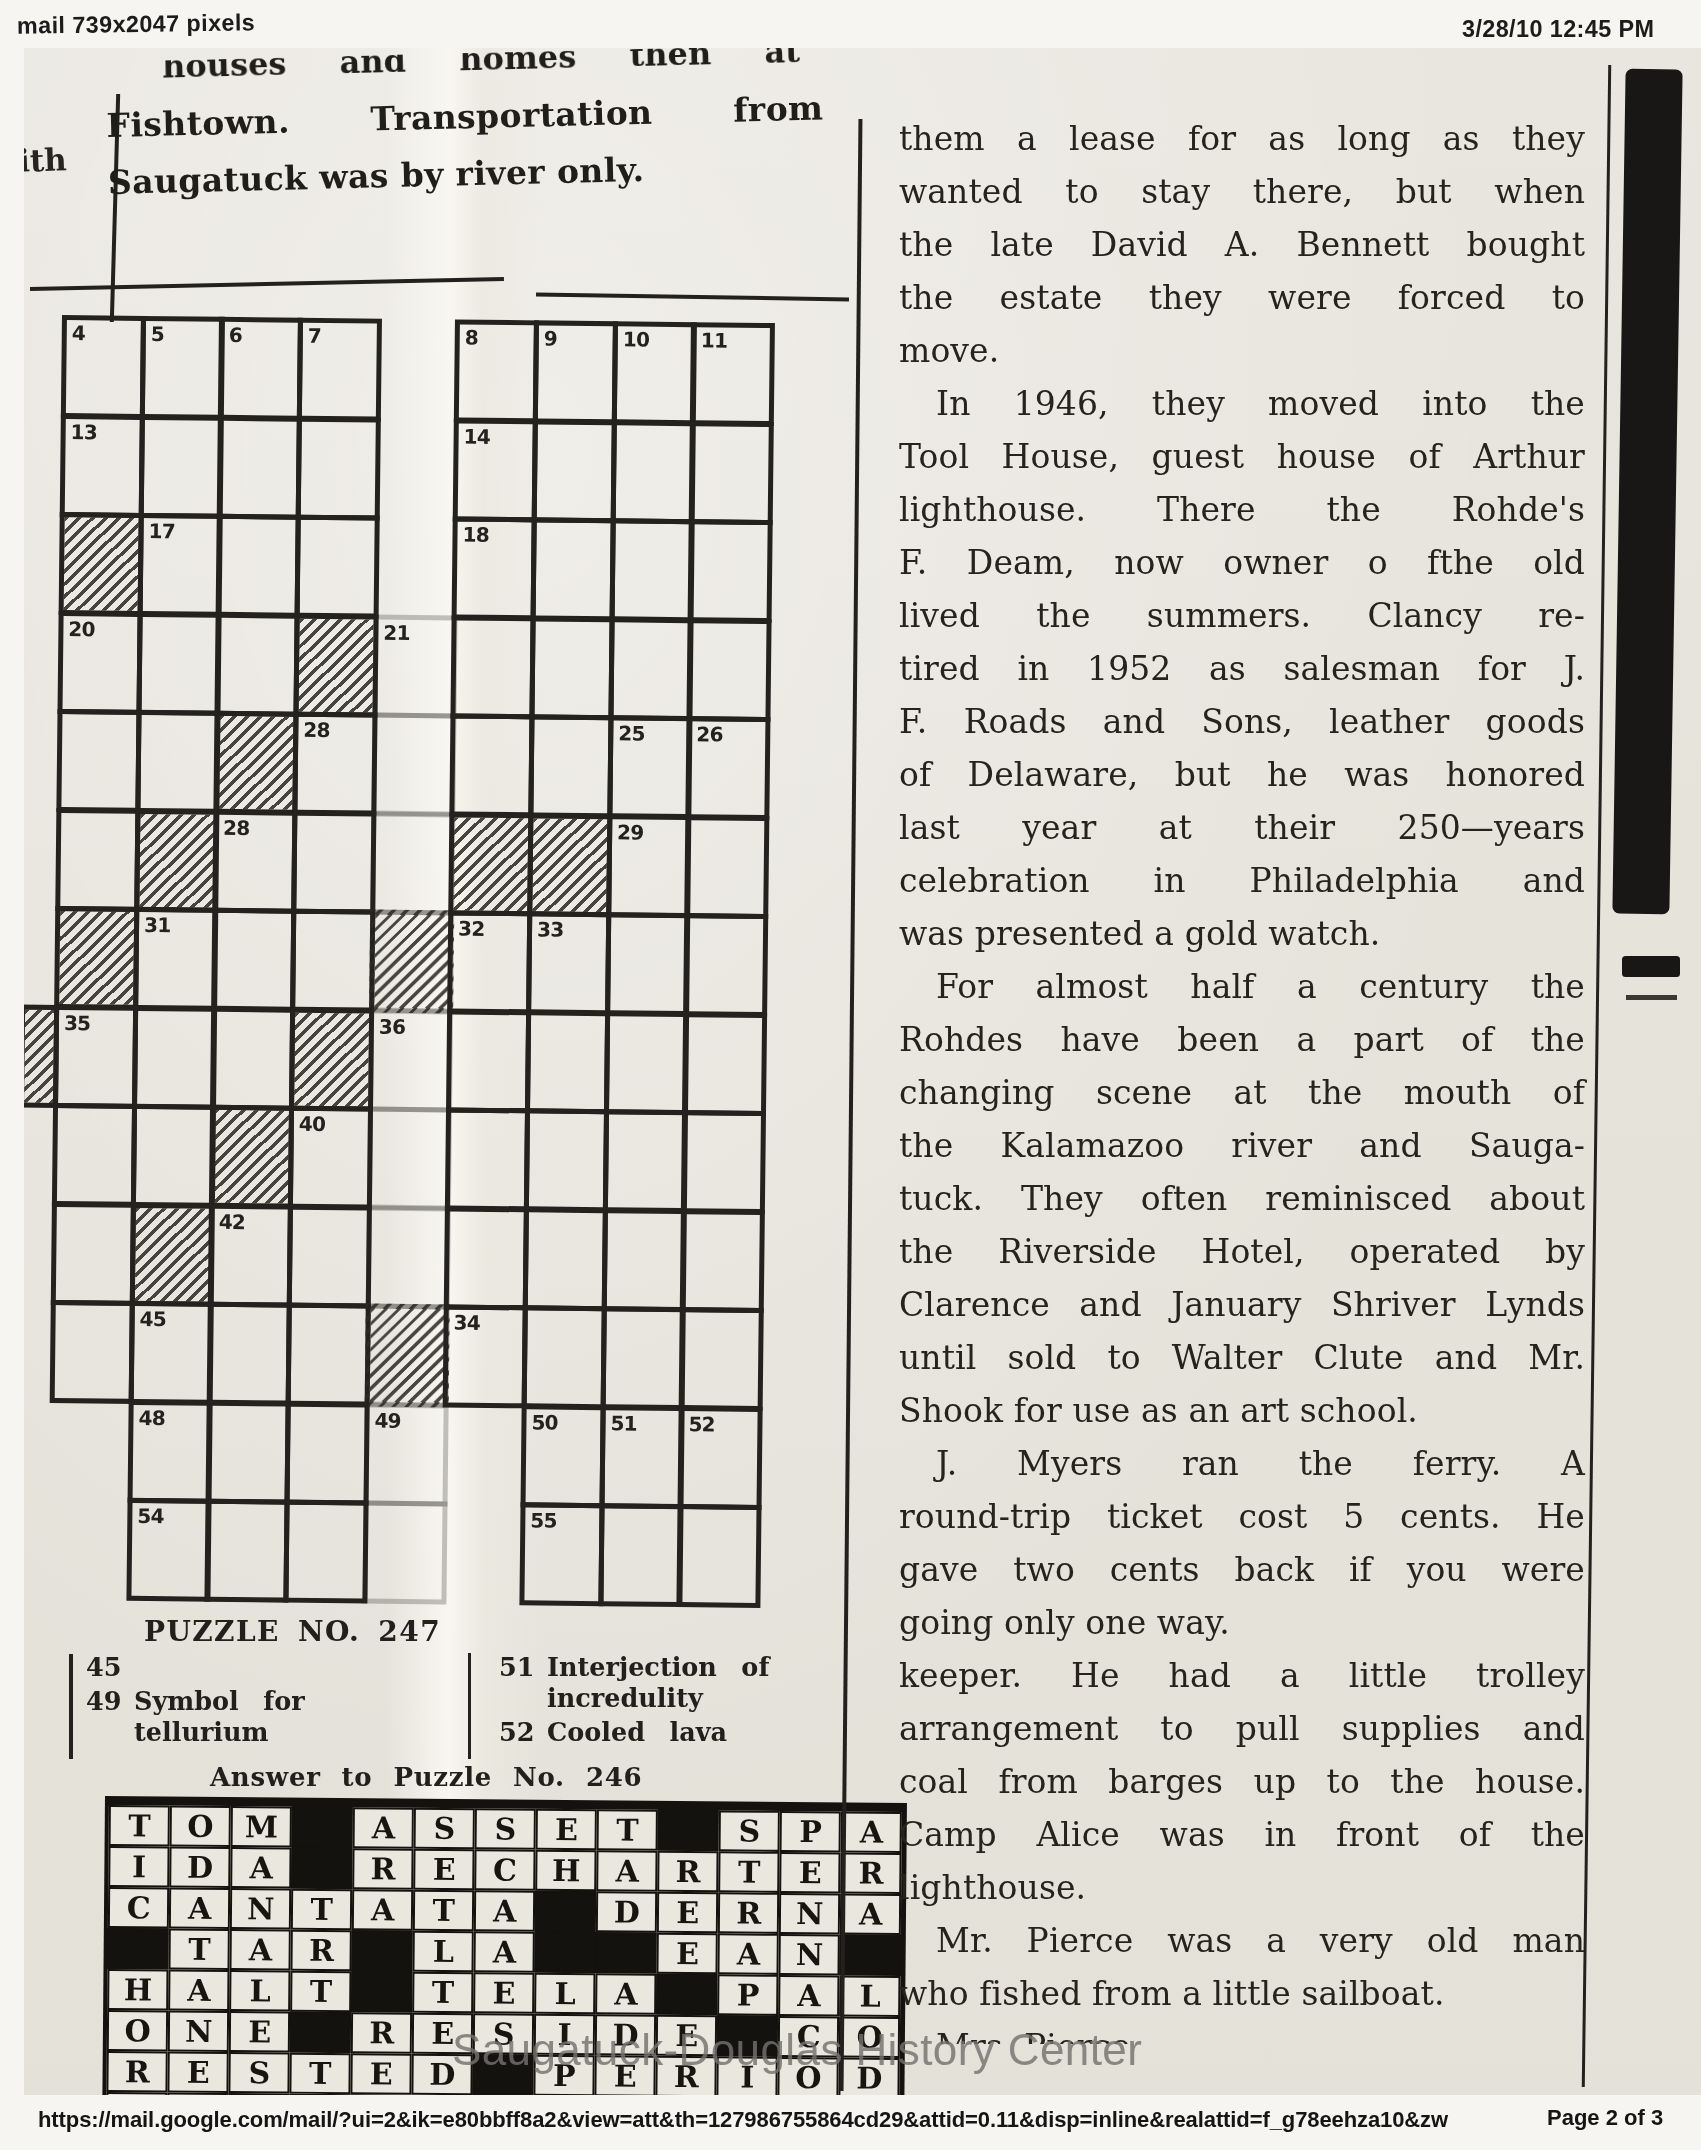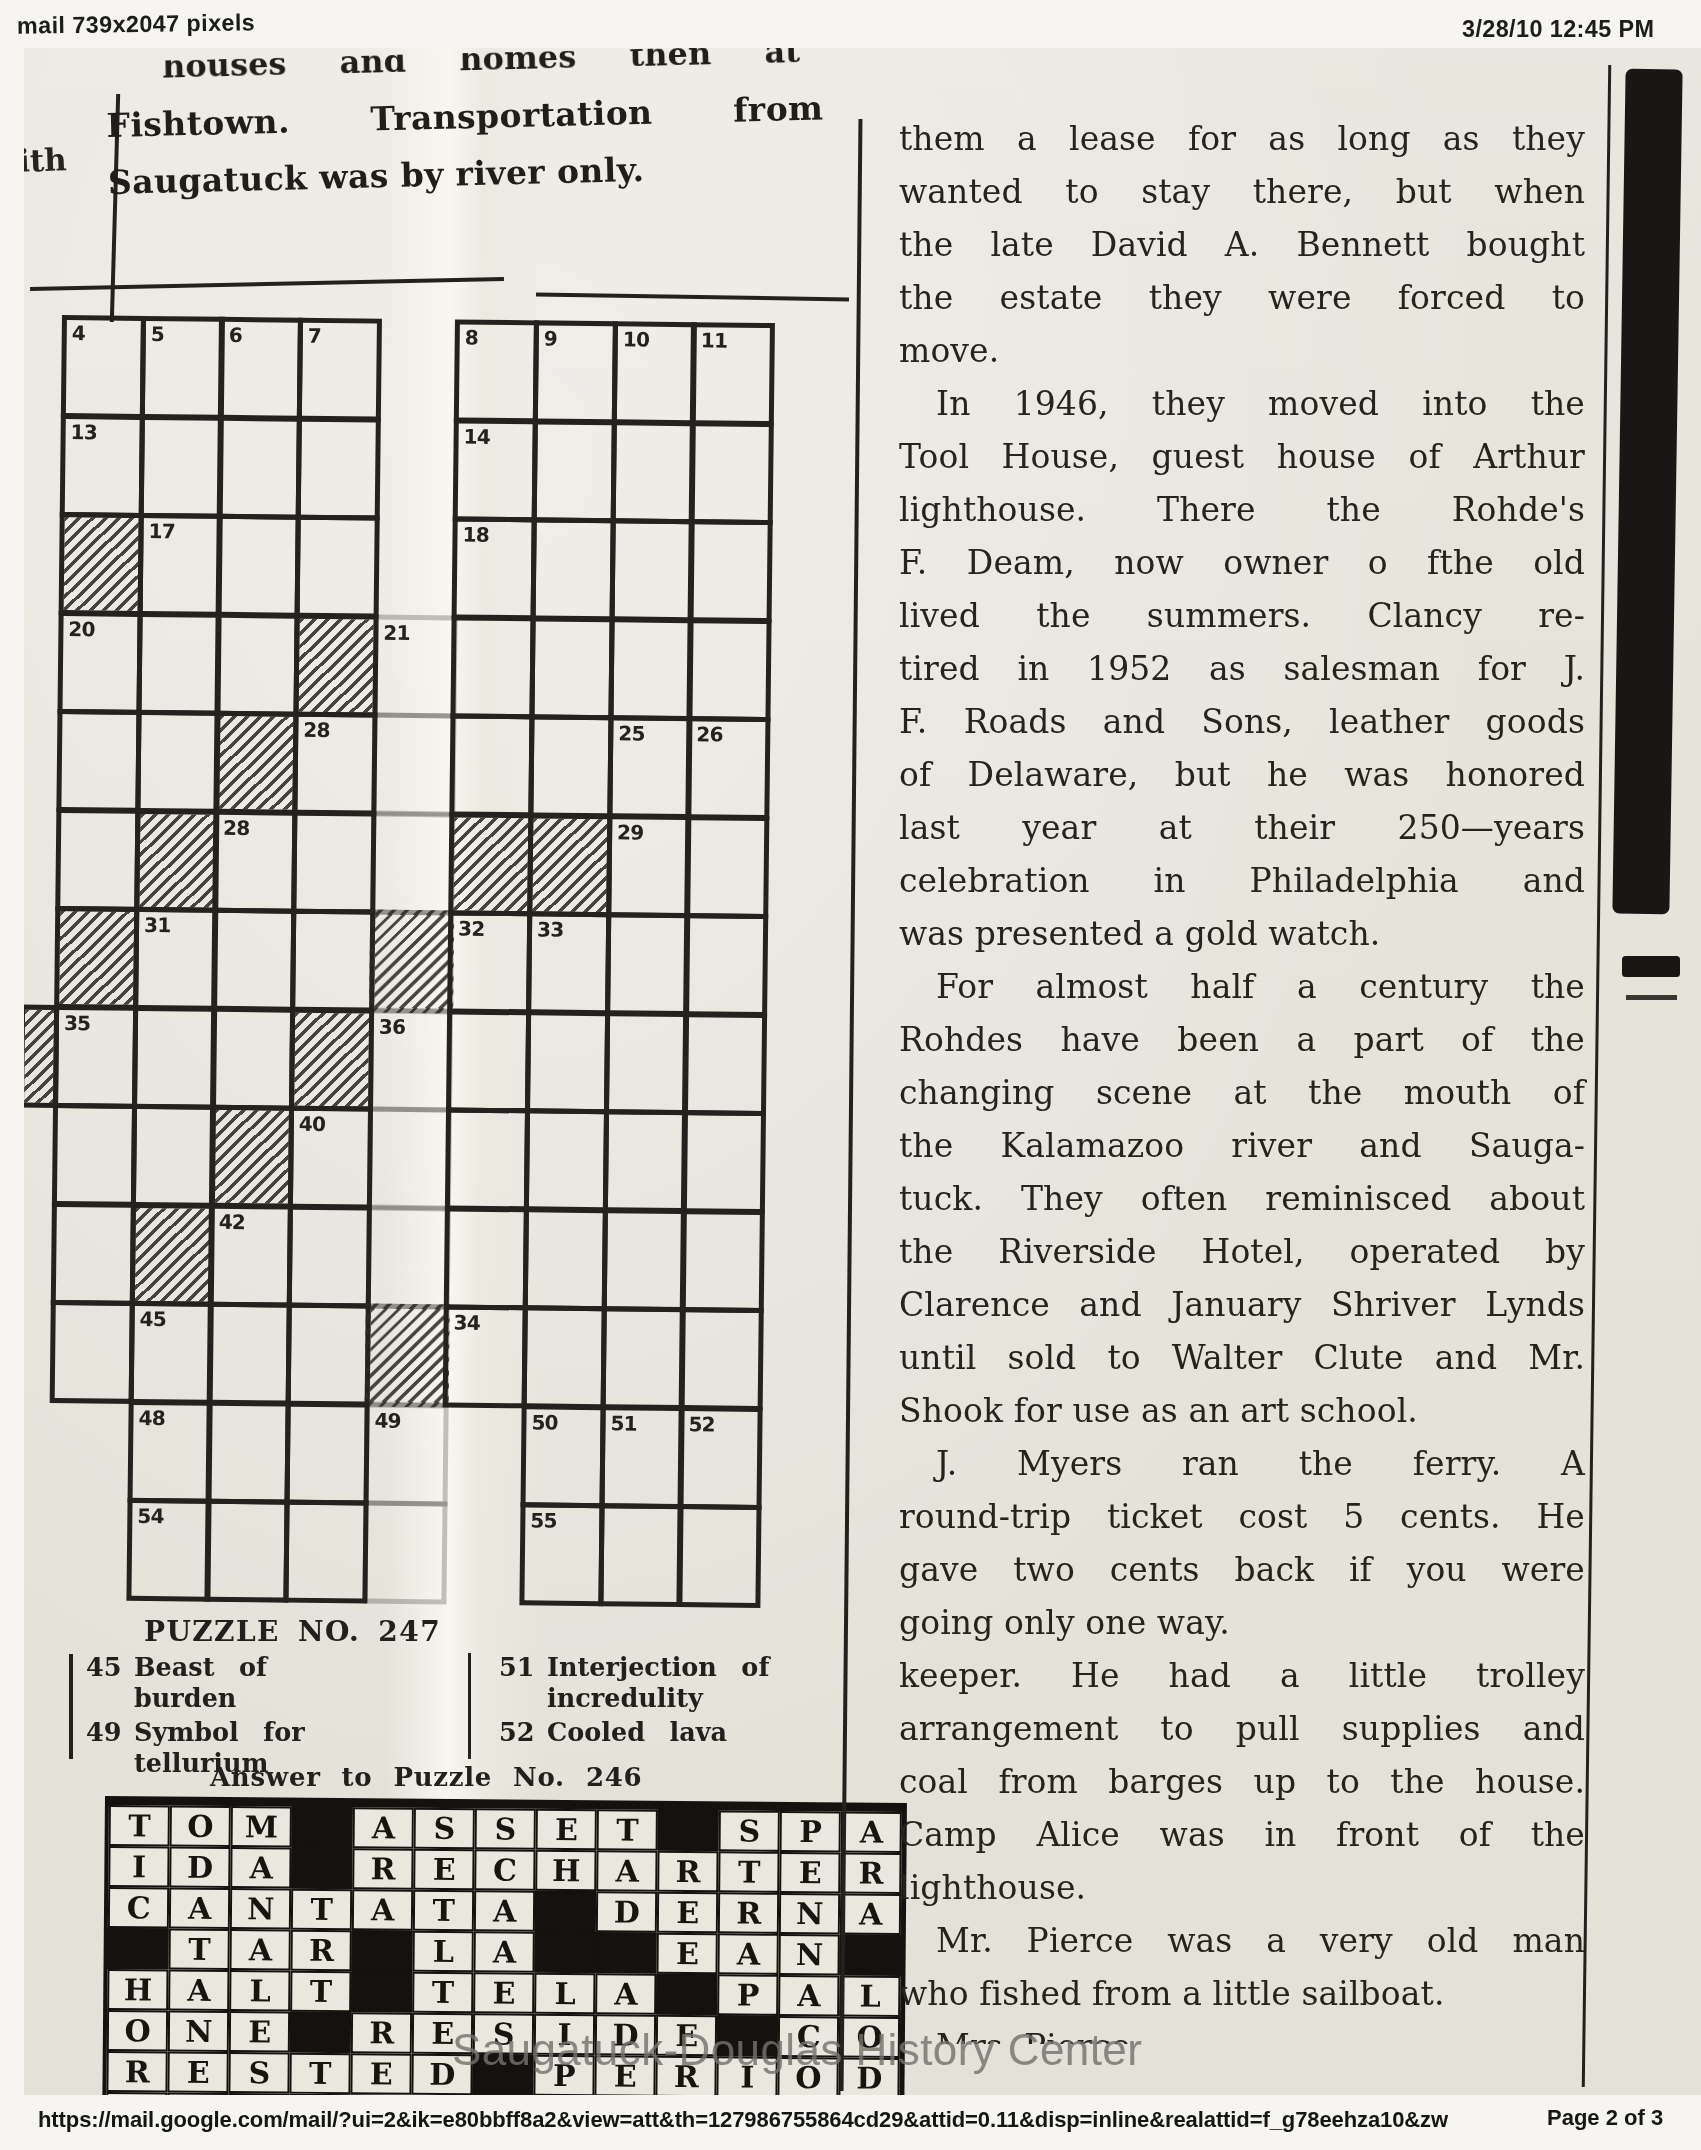--- a/index.html
+++ b/index.html
@@ -346,24 +346,20 @@
     <div class="cwcell" style="top: 1182px; left: 629px;"></div>
   </div>
 
 <div class="pztitle">PUZZLE NO. 247</div>
 <div class="vrule clue-divider"></div>
 <div class="vrule clue-left-rule"></div>
 
 <div class="clues lft">
   <div class="clue">
     <div class="no">45</div>
-    <div class="tx">
-      <div>Beast of</div>
-      <div>burden</div>
-    </div>
   </div>
   <div class="clue">
     <div class="no">49</div>
     <div class="tx">
       <div>Symbol for</div>
       <div>tellurium</div>
     </div>
   </div>
 </div>
 

